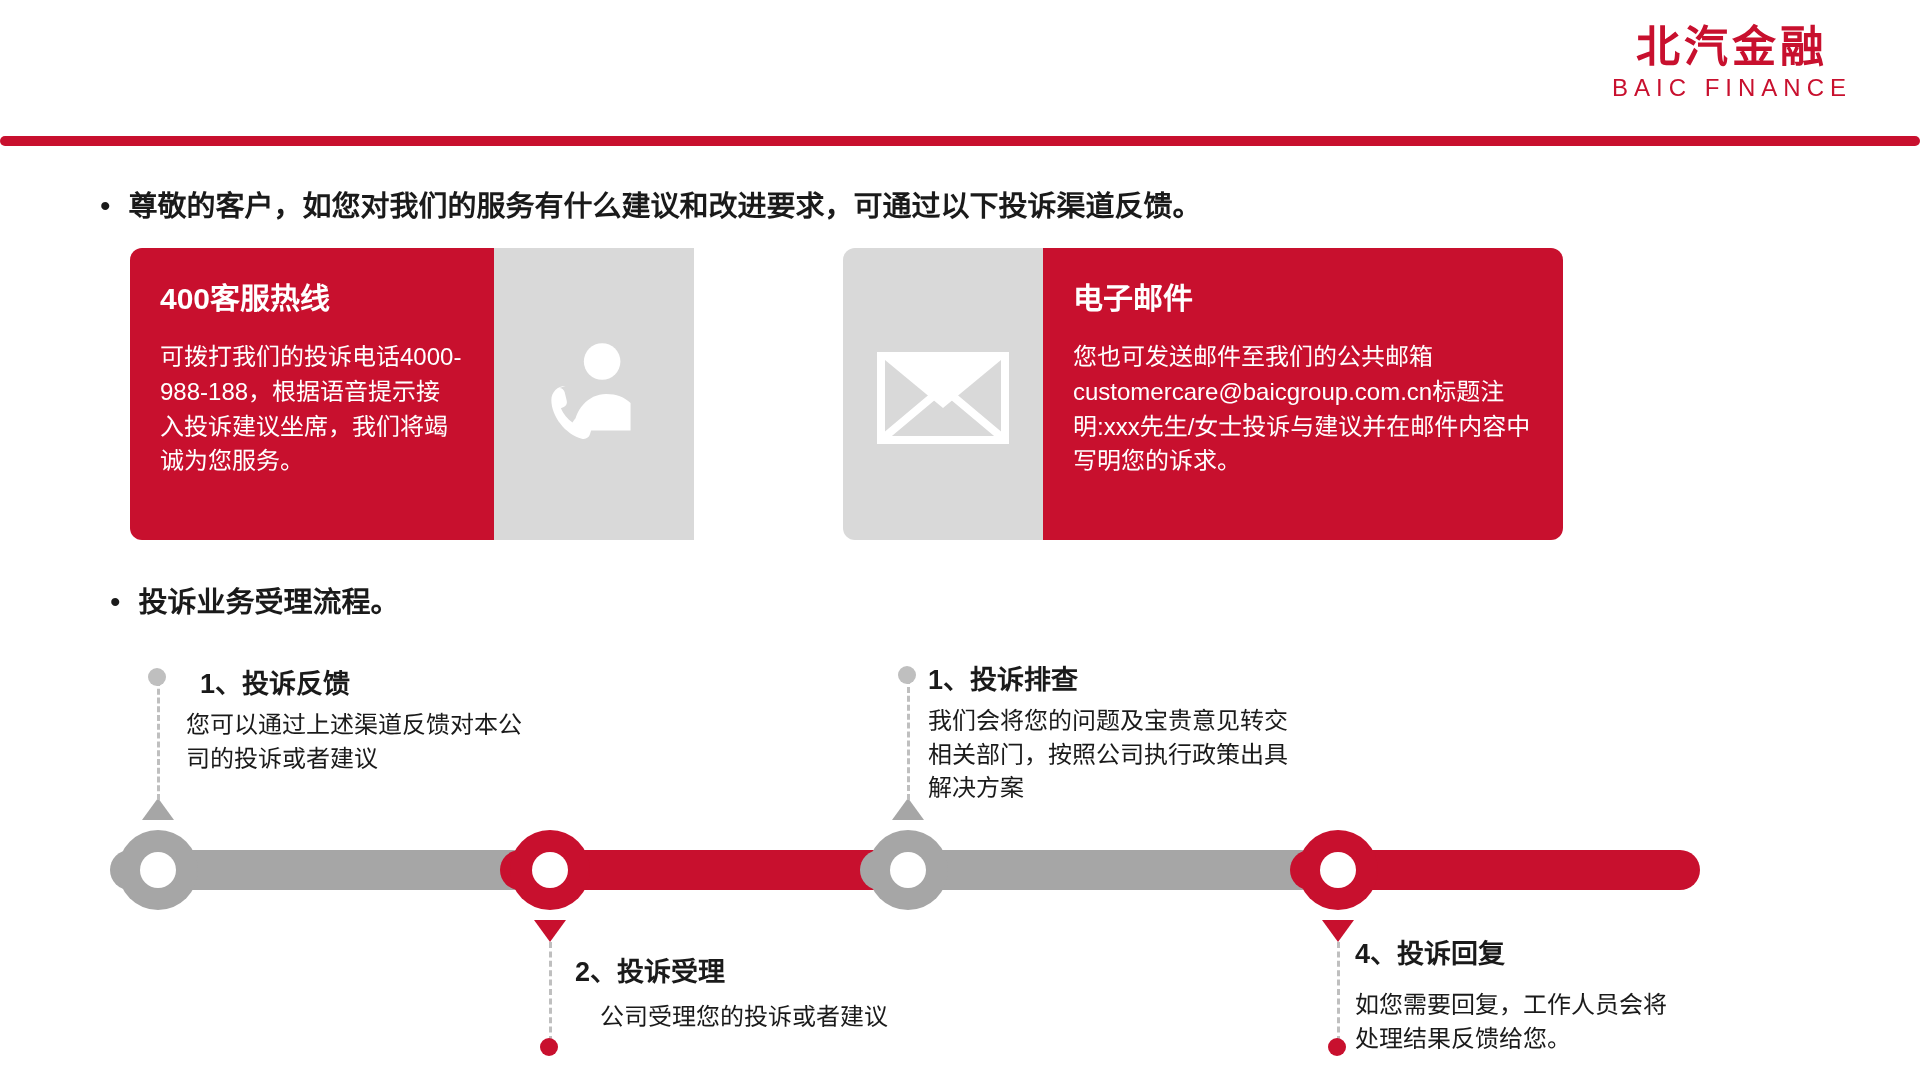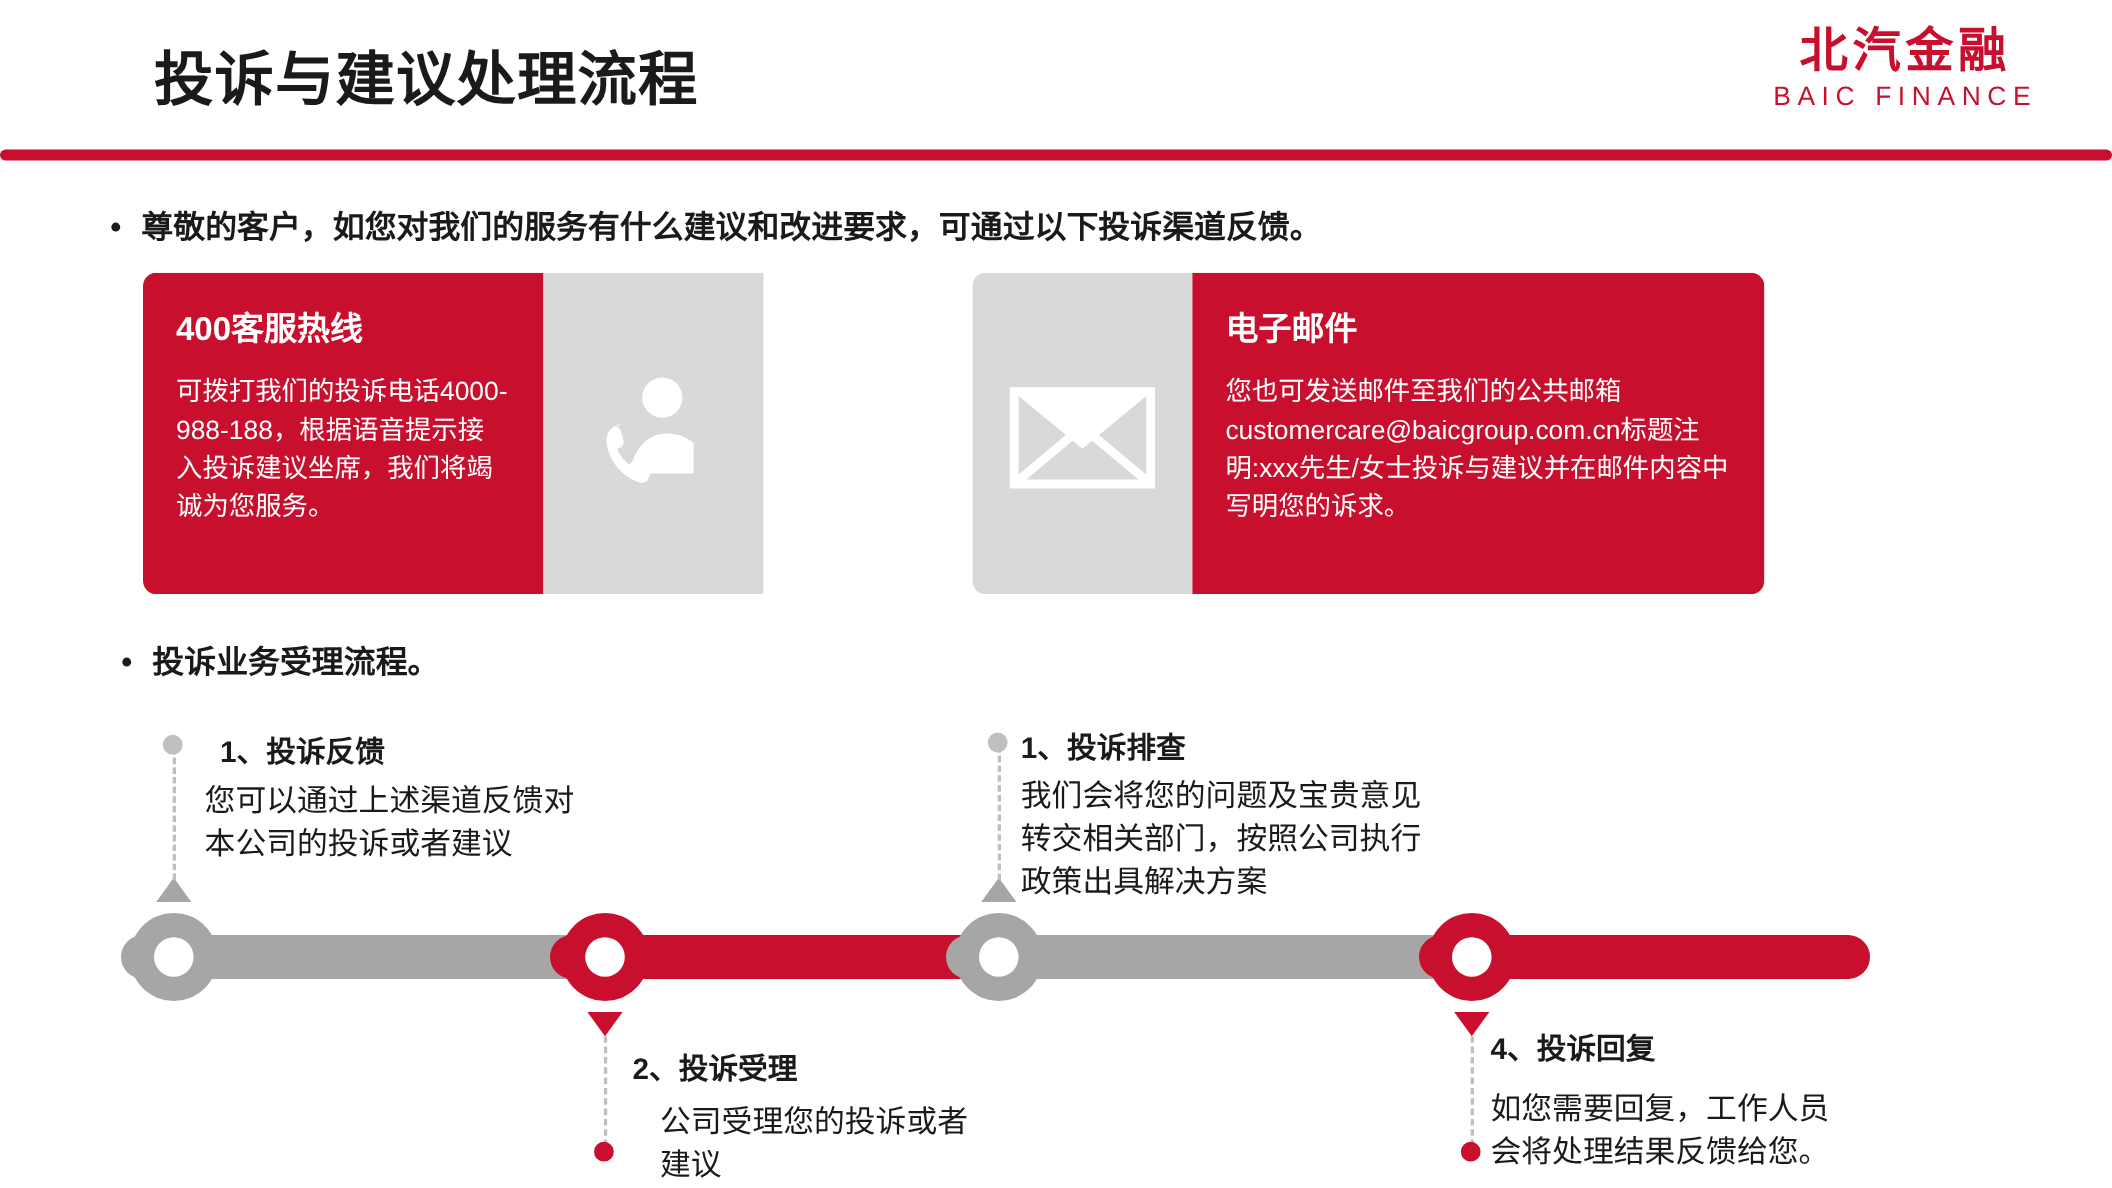--- a/index.html
+++ b/index.html
@@ -88,21 +88,21 @@
 
   
   .card {
     position: absolute;
     height: 292px;
     border-radius: 12px;
     overflow: hidden;
     display: flex;
   }
   #card-hotline { left: 130px; top: 248px; width: 640px; }
-  #card-email   { left: 884px; top: 248px; width: 720px; }
+  #card-email   { left: 843px; top: 248px; width: 720px; }
 
   .card-red {
     background: #C8102E;
     color: #ffffff;
     padding: 26px 30px 20px 30px;
     box-sizing: border-box;
   }
   .card-gray {
     background: #D9D9D9;
     display: flex;
@@ -196,30 +196,29 @@
 
   .step-title {
     position: absolute;
     font-size: 27px;
     font-weight: bold;
     color: #1a1a1a;
     white-space: nowrap;
   }
   .step-desc {
     position: absolute;
-    font-size: 28px;
+    font-size: 24px;
     line-height: 1.4;
     color: #1a1a1a;
   }
 </style>
 </head>
 <body>
 
 <div class="header">
-  <div class="page-title">投诉与建议处理流程</div>
   <div class="logo-wrap">
     <div class="logo-cn">北汽金融</div>
     <div class="logo-en">BAIC FINANCE</div>
   </div>
   <div class="header-rule"></div>
 </div>
 
 <div class="bullet-line" id="bullet-1">
   <span class="bullet-dot">•</span>
   <span class="bullet-text">尊敬的客户，如您对我们的服务有什么建议和改进要求，可通过以下投诉渠道反馈。</span>

